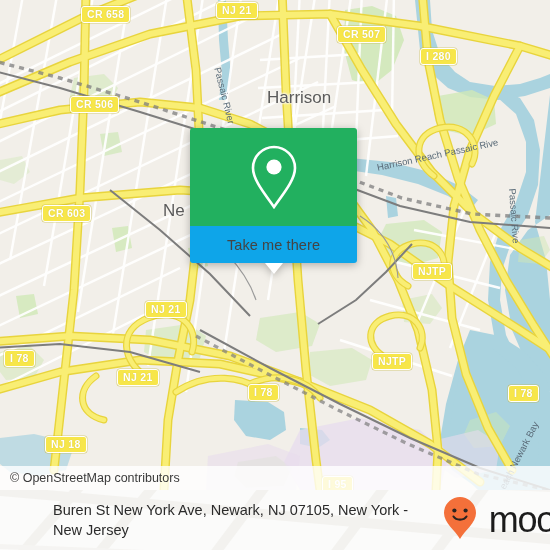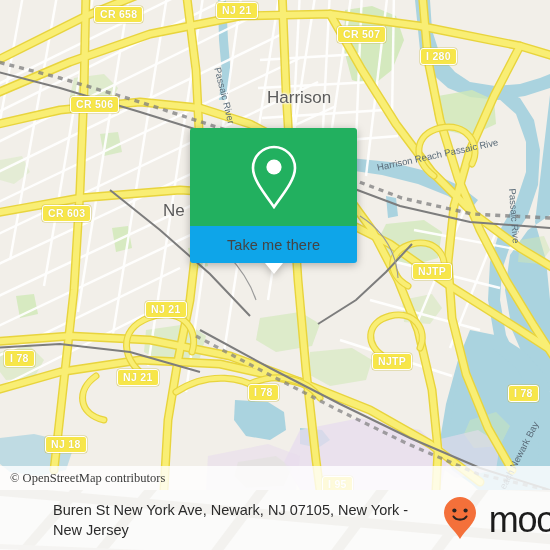--- a/index.html
+++ b/index.html
@@ -47,21 +47,21 @@
     white-space:nowrap;
     transform-origin:0 0;
   }
 
   
   .attribution{
     position:absolute;left:0;bottom:0;width:550px;height:24px;
     background:rgba(255,255,255,.80);
     display:flex;align-items:center;
     font-size:12.5px;color:#3a3a3a;
-    padding-left:10px;box-sizing:border-box;font-family:Liberation Serif, serif;
+    padding-left:10px;box-sizing:border-box;
   }
 
   
   .callout{
     position:absolute;left:190px;top:128px;width:167px;
     filter:drop-shadow(0 2px 4px rgba(0,0,0,.28));
   }
   .callout-head{
     height:98px;background:#22b05f;
     border-radius:3px 3px 0 0;
@@ -285,21 +285,21 @@
     </svg>
 
     <div class="place-label" style="left:267px;top:88px;">Harrison</div>
     <div class="place-label" style="left:163px;top:170px;margin-top:31px;">Ne</div>
 
     <div class="water-label" style="left:376px;top:162px;transform:rotate(-12deg);">Harrison Reach Passaic Rive</div>
     <div class="water-label" style="left:518px;top:188px;transform:rotate(86deg);">Passaic Rive</div>
     <div class="water-label" style="left:223px;top:66px;transform:rotate(76deg);">Passaic River</div>
     <div class="water-label" style="left:497px;top:486px;transform:rotate(-63deg);">each Newark Bay</div>
 
-    <div class="shield" style="left:94px;top:6px;">CR 658</div>
+    <div class="shield" style="left:81px;top:6px;">CR 658</div>
     <div class="shield" style="left:216px;top:2px;">NJ 21</div>
     <div class="shield" style="left:337px;top:26px;">CR 507</div>
     <div class="shield" style="left:420px;top:48px;">I 280</div>
     <div class="shield" style="left:70px;top:96px;">CR 506</div>
     <div class="shield" style="left:42px;top:205px;">CR 603</div>
     <div class="shield" style="left:412px;top:263px;">NJTP</div>
     <div class="shield" style="left:145px;top:301px;">NJ 21</div>
     <div class="shield" style="left:372px;top:353px;">NJTP</div>
     <div class="shield" style="left:4px;top:350px;">I 78</div>
     <div class="shield" style="left:508px;top:385px;">I 78</div>

